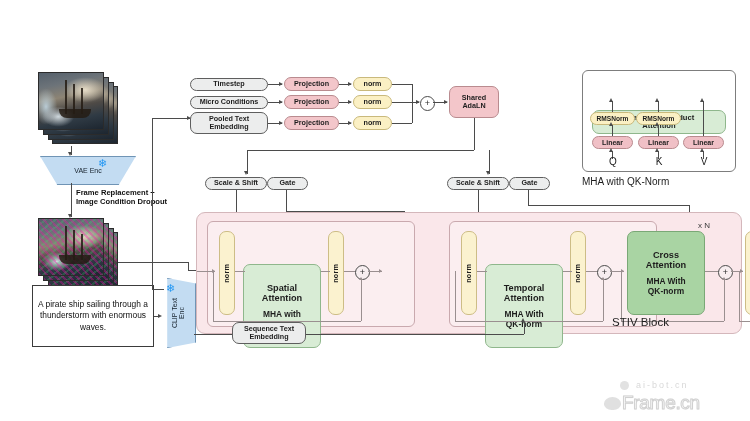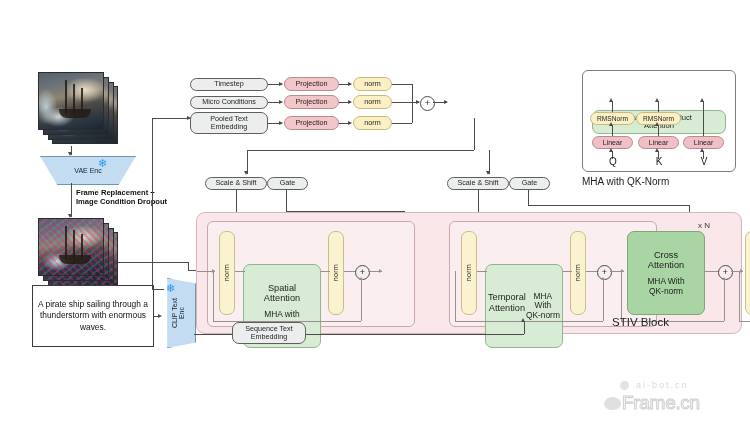--- a/index.html
+++ b/index.html
@@ -12,20 +12,21 @@
   .abs{position:absolute;box-sizing:border-box;}
 
   
   .node{
     position:absolute;box-sizing:border-box;
     display:flex;align-items:center;justify-content:center;
     text-align:center;line-height:1.12;
     border:1px solid #5e5e5e;border-radius:3px;
     background:#eceded;font-size:7.2px;color:#1d1d1d;
     padding:1px 2px;
+    font-weight:bold;
   }
   .node.round{border-radius:7px;}
   .pink{background:#f3c6ca;border-color:#b98b8f;}
   .pinkdeep{background:#f0c0c6;border-color:#b98b8f;}
   .yellow{background:#fbf0c4;border-color:#c9b97c;}
   .yellow2{background:#fbf2cf;border-color:#cdbd86;}
   .green{background:#d8ecd5;border-color:#8fb78c;margin-top:33px;}
   .greendeep{background:#a9d4a3;border-color:#7aa876;}
 
   
@@ -258,20 +259,23 @@
   <div class="h" style="left:412px;top:102px;width:7px;"></div>
   <div class="ar ar-r" style="left:416px;top:99.8px;"></div>
 
   <div class="plus onwhite" style="left:420px;top:96px;">
     <span>+</span>
   </div>
 
   <div class="h" style="left:433px;top:102px;width:14px;"></div>
   <div class="ar ar-r" style="left:444px;top:99.8px;"></div>
 
+  <div class="node round pink" style="left:449px;top:86px;width:50px;height:32px;">
+    <span>Shared<br>AdaLN</span>
+  </div>
 
   <div class="v" style="left:474px;top:118px;height:32px;"></div>
   <div class="h" style="left:247px;top:150px;width:227px;"></div>
   <div class="v" style="left:247px;top:150px;height:24px;"></div>
   <div class="ar ar-d" style="left:244.4px;top:171px;"></div>
   <div class="v" style="left:489px;top:150px;height:24px;"></div>
   <div class="ar ar-d" style="left:486.4px;top:171px;"></div>
 
   <div class="node round" style="left:205px;top:177px;width:62px;height:13px;">
     <span>Scale &amp; Shift</span>
@@ -338,21 +342,21 @@
     <div class="vl" style="left:16px;top:58px;height:50px;"></div>
     <div class="hl" style="left:16px;top:108px;width:148px;"></div>
     <div class="vl" style="left:164px;top:66px;height:42px;"></div>
     <div class="ar ar-ul" style="left:162px;top:64px;"></div>
 
     <div class="hl" style="left:171px;top:58px;width:14px;"></div>
     <div class="ar ar-rl" style="left:182px;top:55.6px;"></div>
     <div class="node round yellow2" style="left:264px;top:18px;width:16px;height:84px;">
       <span class="vert">norm</span>
     </div>
-    <div class="node round green" style="left:288px;top:18px;width:78px;height:84px;flex-direction:row;font-size:9.2px;">
+    <div class="node round green" style="left:288px;top:18px;width:78px;height:84px;flex-direction:column;font-size:9.2px;">
       <span style="margin-bottom:7px;">Temporal<br>Attention</span>
       <span style="font-size:8.4px;">MHA With<br>QK-norm</span>
     </div>
     <div class="node round yellow2" style="left:373px;top:18px;width:16px;height:84px;">
       <span class="vert">norm</span>
     </div>
     <div class="hl" style="left:280px;top:58px;width:10px;"></div>
     <div class="hl" style="left:366px;top:58px;width:9px;"></div>
     <div class="hl" style="left:389px;top:58px;width:12px;"></div>
     <div class="plus" style="left:400px;top:52px;">

